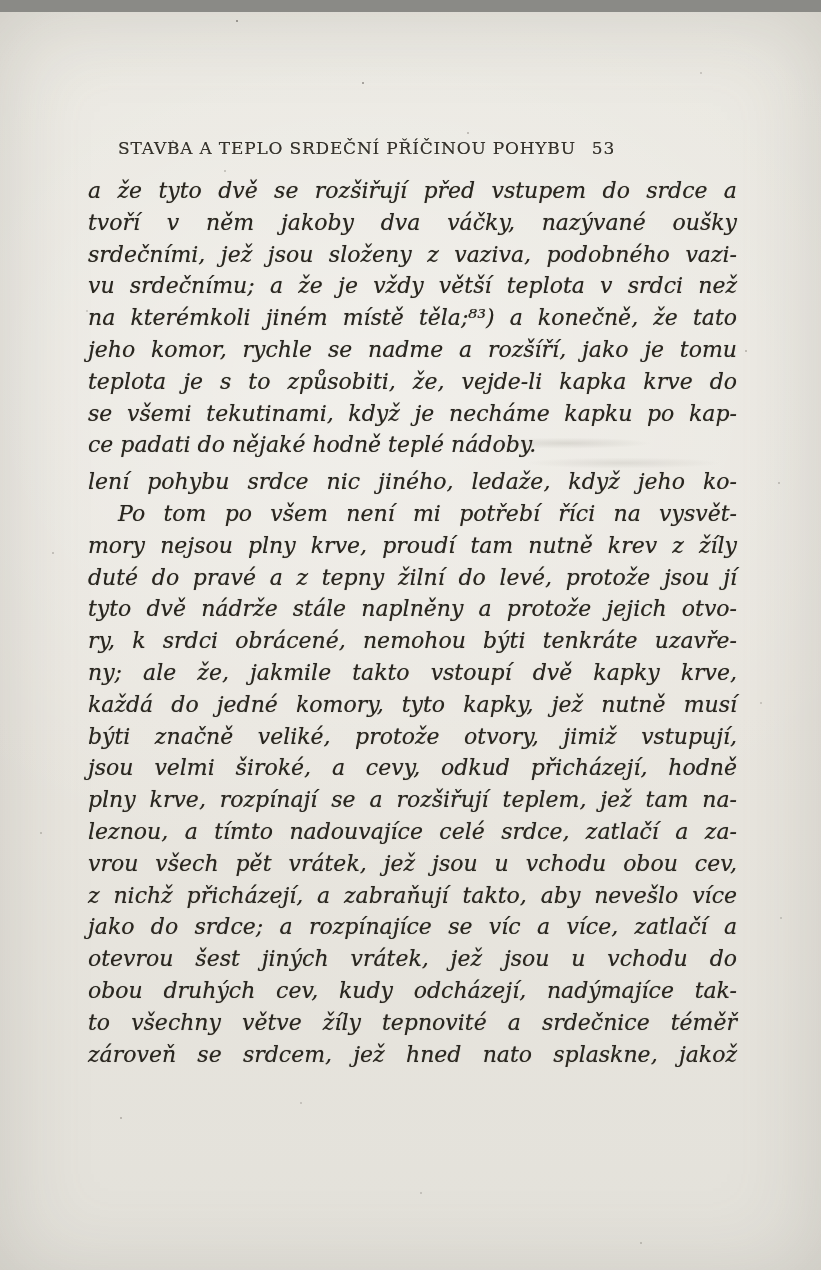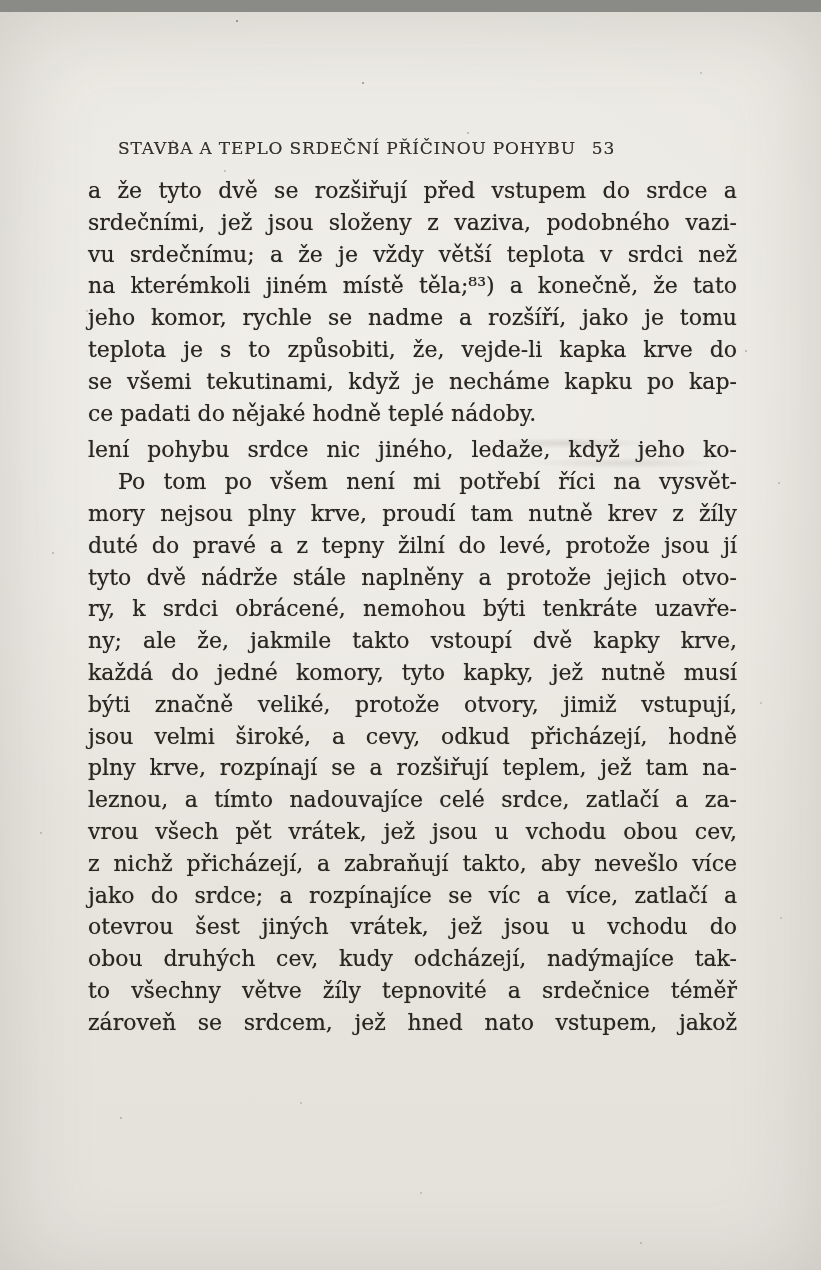--- a/index.html
+++ b/index.html
@@ -63,20 +63,21 @@
     margin-left: 16px;
   }
   .text-block {
     position: absolute;
     top: 163px;
     left: 88px;
     width: 649px;
     font-size: 22px;
     line-height: 31.8px;
     text-shadow: 0 0 0.7px rgba(42,38,32,0.6);
+    font-style: italic;
   }
   .paragraph { margin: 0; }
   .paragraph.indented { margin-top: 5px; }
   .line {
     text-align: justify;
     text-align-last: justify;
     white-space: normal;
   }
   .line.first-indent { padding-left: 30px; }
   .line.no-justify {
@@ -102,20 +103,21 @@
   <div class="specks"></div>
   <div class="bleed"></div>
 
   <div class="running-header">
     <span>STAVBA A TEPLO SRDEČNÍ PŘÍČINOU POHYBU</span><span class="pgnum">53</span>
   </div>
 
   <div class="text-block">
       <div class="paragraph">
         <div class="line">a že tyto dvě se rozšiřují před vstupem do srdce a</div>
+        <div class="line">tvoří v něm jakoby dva váčky, nazývané oušky</div>
         <div class="line">srdečními, jež jsou složeny z vaziva, podobného vazi-</div>
         <div class="line">vu srdečnímu; a že je vždy větší teplota v srdci než</div>
         <div class="line">na kterémkoli jiném místě těla;⁸³) a konečně, že tato</div>
         <div class="line">jeho komor, rychle se nadme a rozšíří, jako je tomu</div>
         <div class="line">teplota je s to způsobiti, že, vejde-li kapka krve do</div>
         <div class="line">se všemi tekutinami, když je necháme kapku po kap-</div>
         <div class="line no-justify">ce padati do nějaké hodně teplé nádoby.</div>
       </div>
       <div class="paragraph indented">
         <div class="line">lení pohybu srdce nic jiného, ledaže, když jeho ko-</div>
@@ -129,16 +131,16 @@
         <div class="line">býti značně veliké, protože otvory, jimiž vstupují,</div>
         <div class="line">jsou velmi široké, a cevy, odkud přicházejí, hodně</div>
         <div class="line">plny krve, rozpínají se a rozšiřují teplem, jež tam na-</div>
         <div class="line">leznou, a tímto nadouvajíce celé srdce, zatlačí a za-</div>
         <div class="line">vrou všech pět vrátek, jež jsou u vchodu obou cev,</div>
         <div class="line">z nichž přicházejí, a zabraňují takto, aby nevešlo více</div>
         <div class="line">jako do srdce; a rozpínajíce se víc a více, zatlačí a</div>
         <div class="line">otevrou šest jiných vrátek, jež jsou u vchodu do</div>
         <div class="line">obou druhých cev, kudy odcházejí, nadýmajíce tak-</div>
         <div class="line">to všechny větve žíly tepnovité a srdečnice téměř</div>
-        <div class="line">zároveň se srdcem, jež hned nato vstupem, jakož</div>
+        <div class="line">zároveň se srdcem, jež hned nato splaskne, jakož</div>
       </div>
     </div>
 </div>
 
 </body></html>

